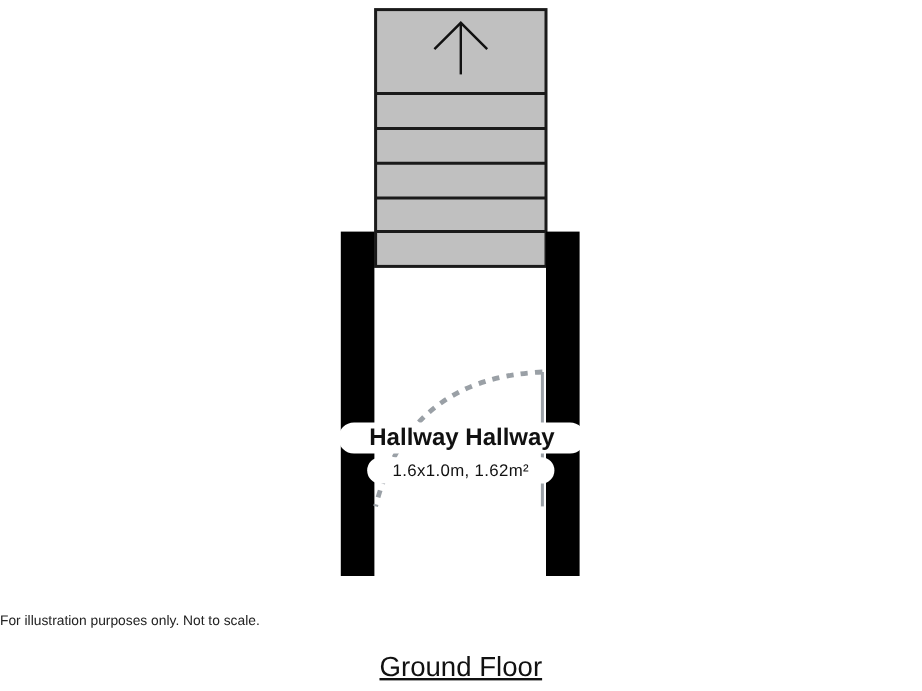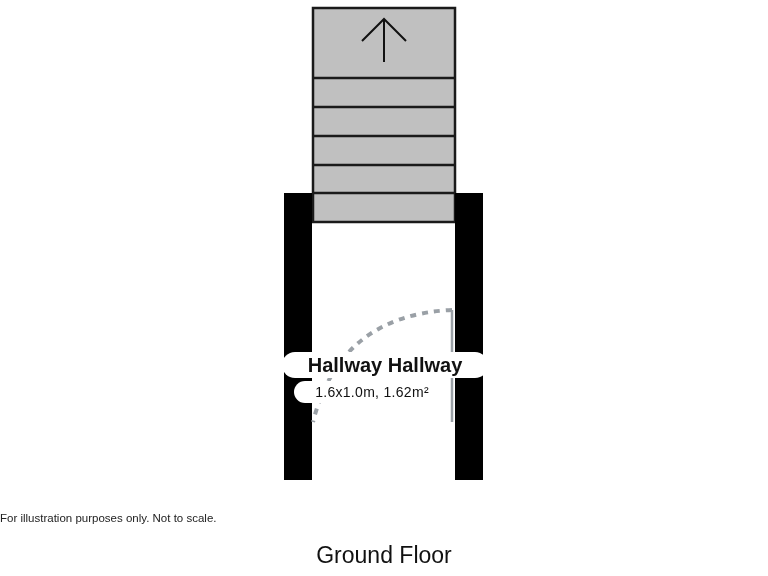--- a/index.html
+++ b/index.html
@@ -4,31 +4,31 @@
   <style>
     html, body { margin: 0; padding: 0; background: #ffffff; }
     body { width: 768px; height: 576px; position: relative; overflow: hidden; font-family: "Liberation Sans", sans-serif; }
     .plan { position: absolute; left: 0; top: 0; width: 768px; height: 576px; }
     .room-name {
       position: absolute; left: 282px; top: 352px; width: 206px; height: 26px;
       background: #ffffff; border-radius: 13px;
       font-weight: bold; font-size: 20px; color: #111; text-align: center; line-height: 26px;
     }
     .room-dims {
-      position: absolute; left: 294px; top: 381px; width: 156px; height: 22px;
+      position: absolute; left: 306px; top: 381px; width: 156px; height: 22px;
       background: #ffffff; border-radius: 11px;
       font-size: 14px; color: #111; text-align: center; line-height: 22px; letter-spacing: 0.3px;
     }
     .disclaimer {
       position: absolute; left: 0; top: 512px; width: 768px; text-align: left;
       font-size: 11.5px; color: #222;
     }
     .floor-title {
       position: absolute; left: 0; top: 542px; width: 768px; text-align: center;
-      font-size: 23px; color: #111;
+      font-size: 23px; color: #111; text-decoration: underline;
     }
   </style>
 </head>
 <body>
 
 <svg class="plan" width="768" height="576" viewBox="0 0 768 576" xmlns="http://www.w3.org/2000/svg">
 
   <g>
     <rect x="313" y="8" width="142" height="214" fill="#c0c0c0" stroke="#1a1a1a" stroke-width="2.5"></rect>
     <line x1="313" y1="78" x2="455" y2="78" stroke="#1a1a1a" stroke-width="2.5"></line>

